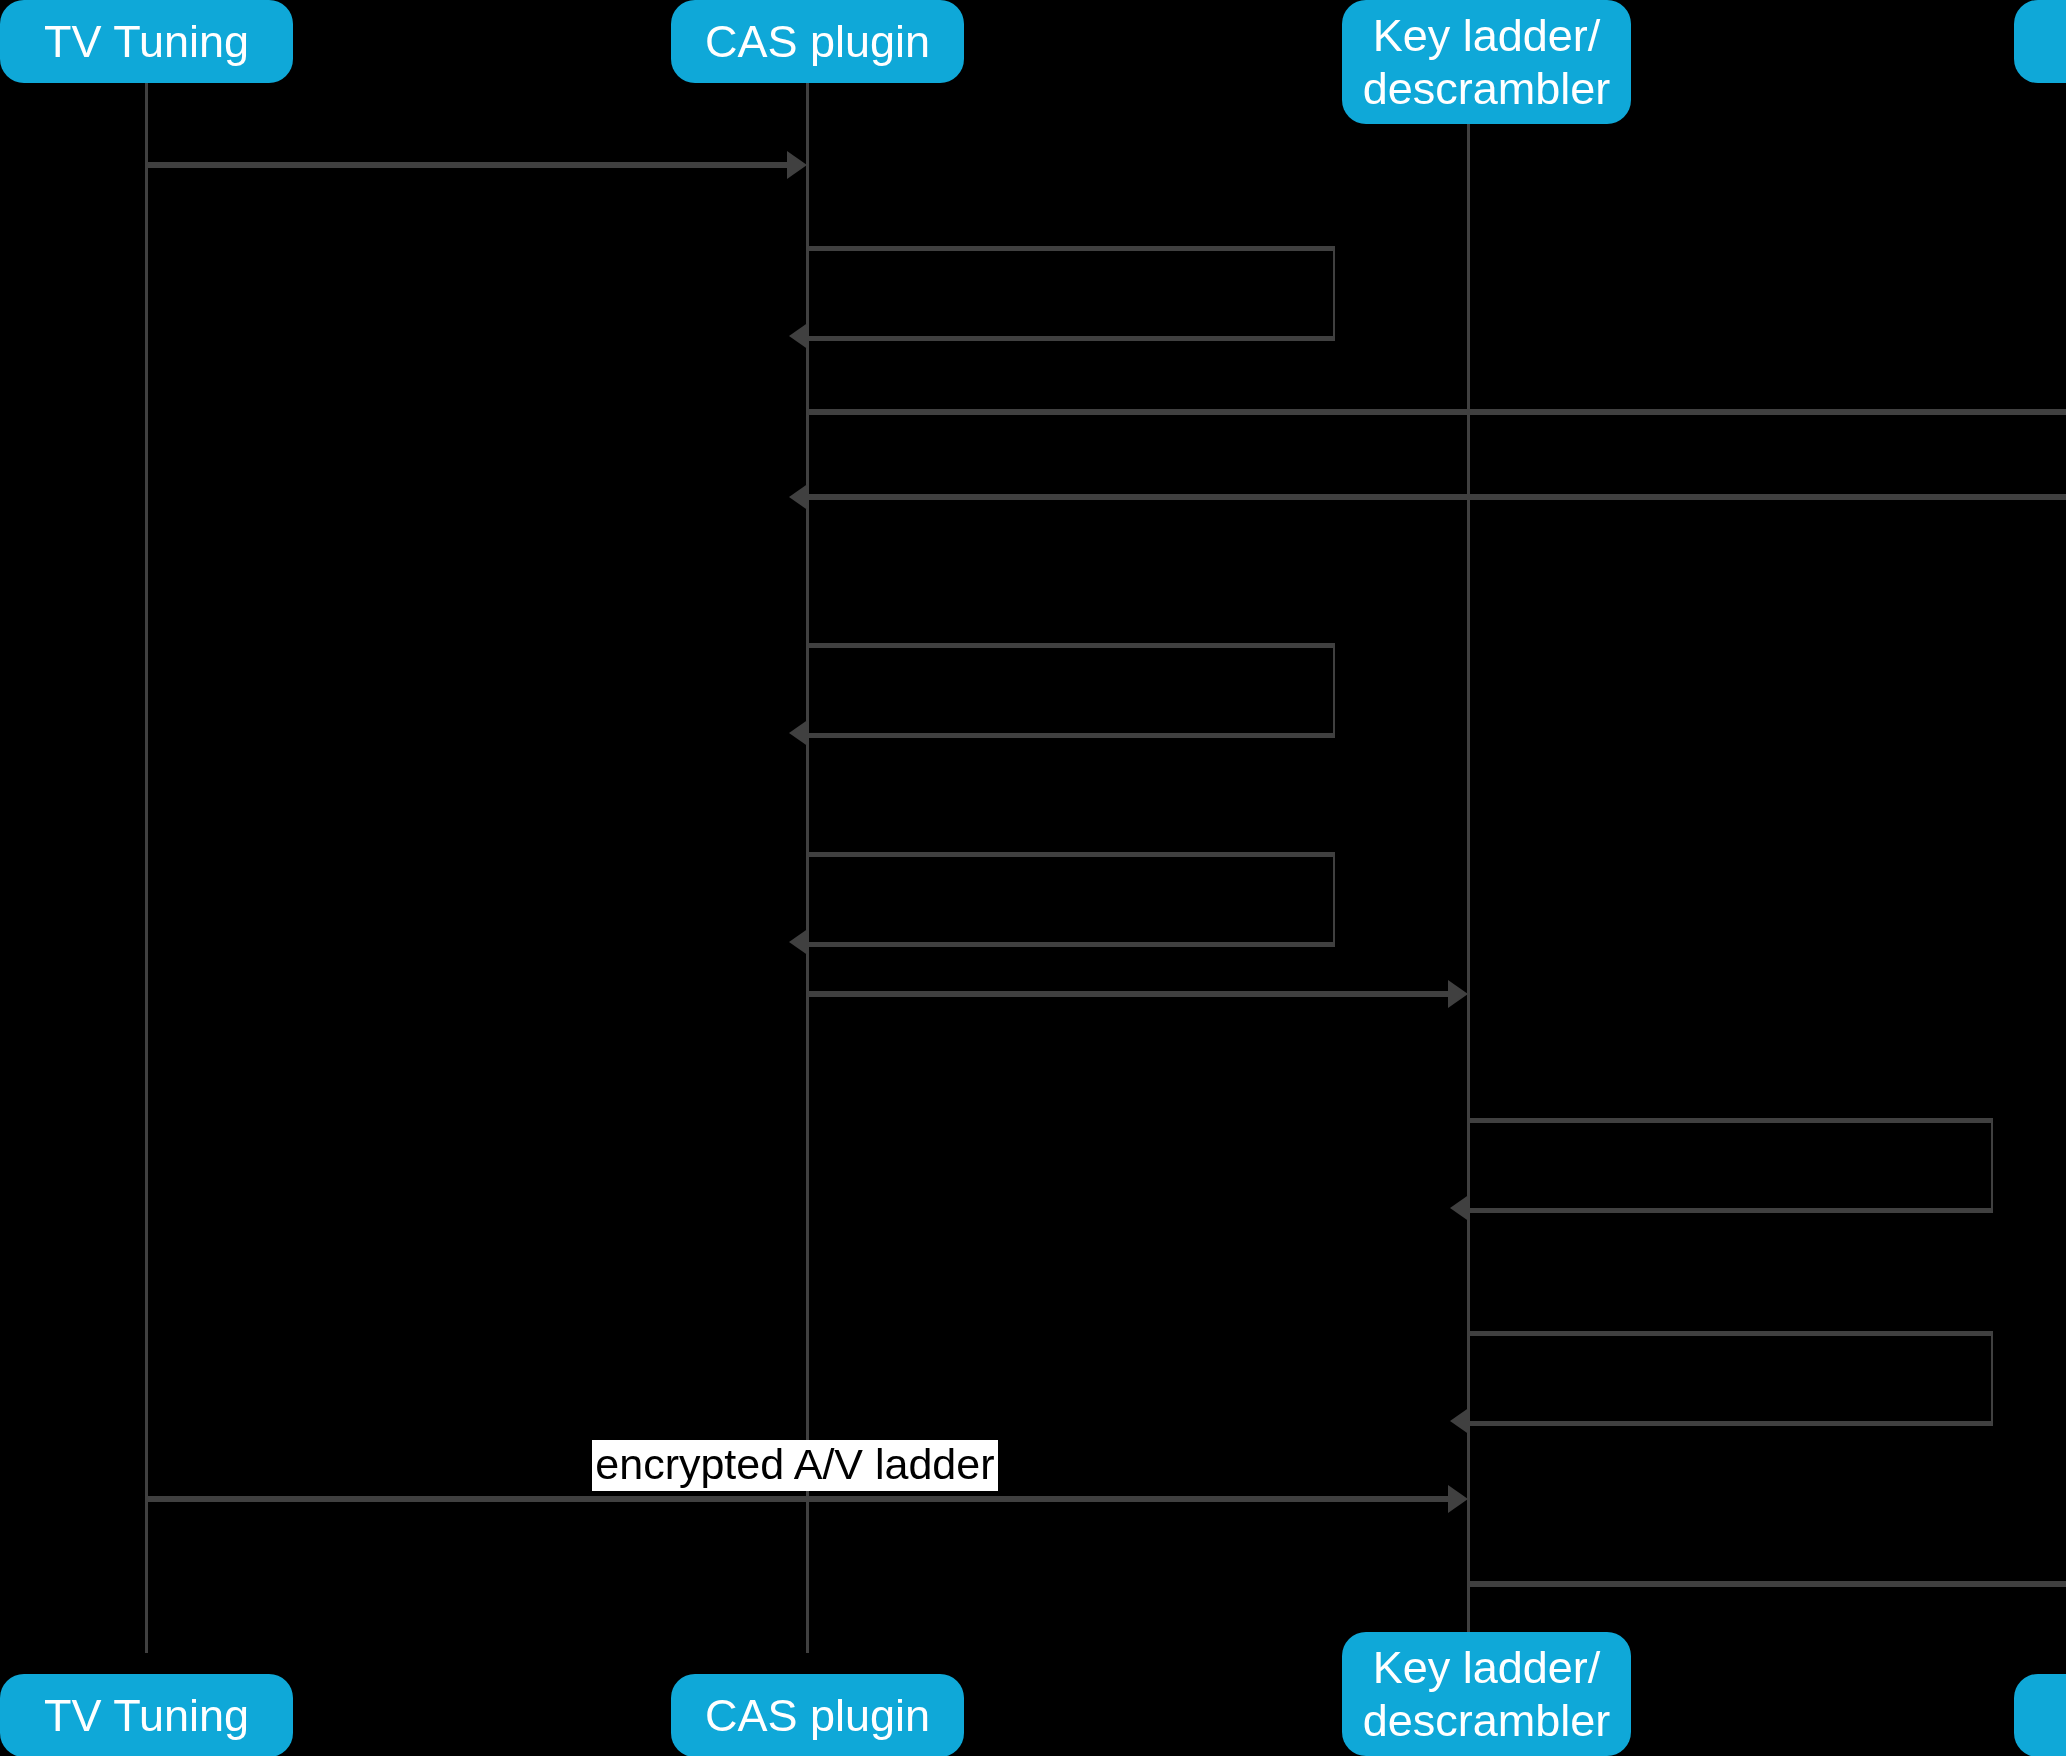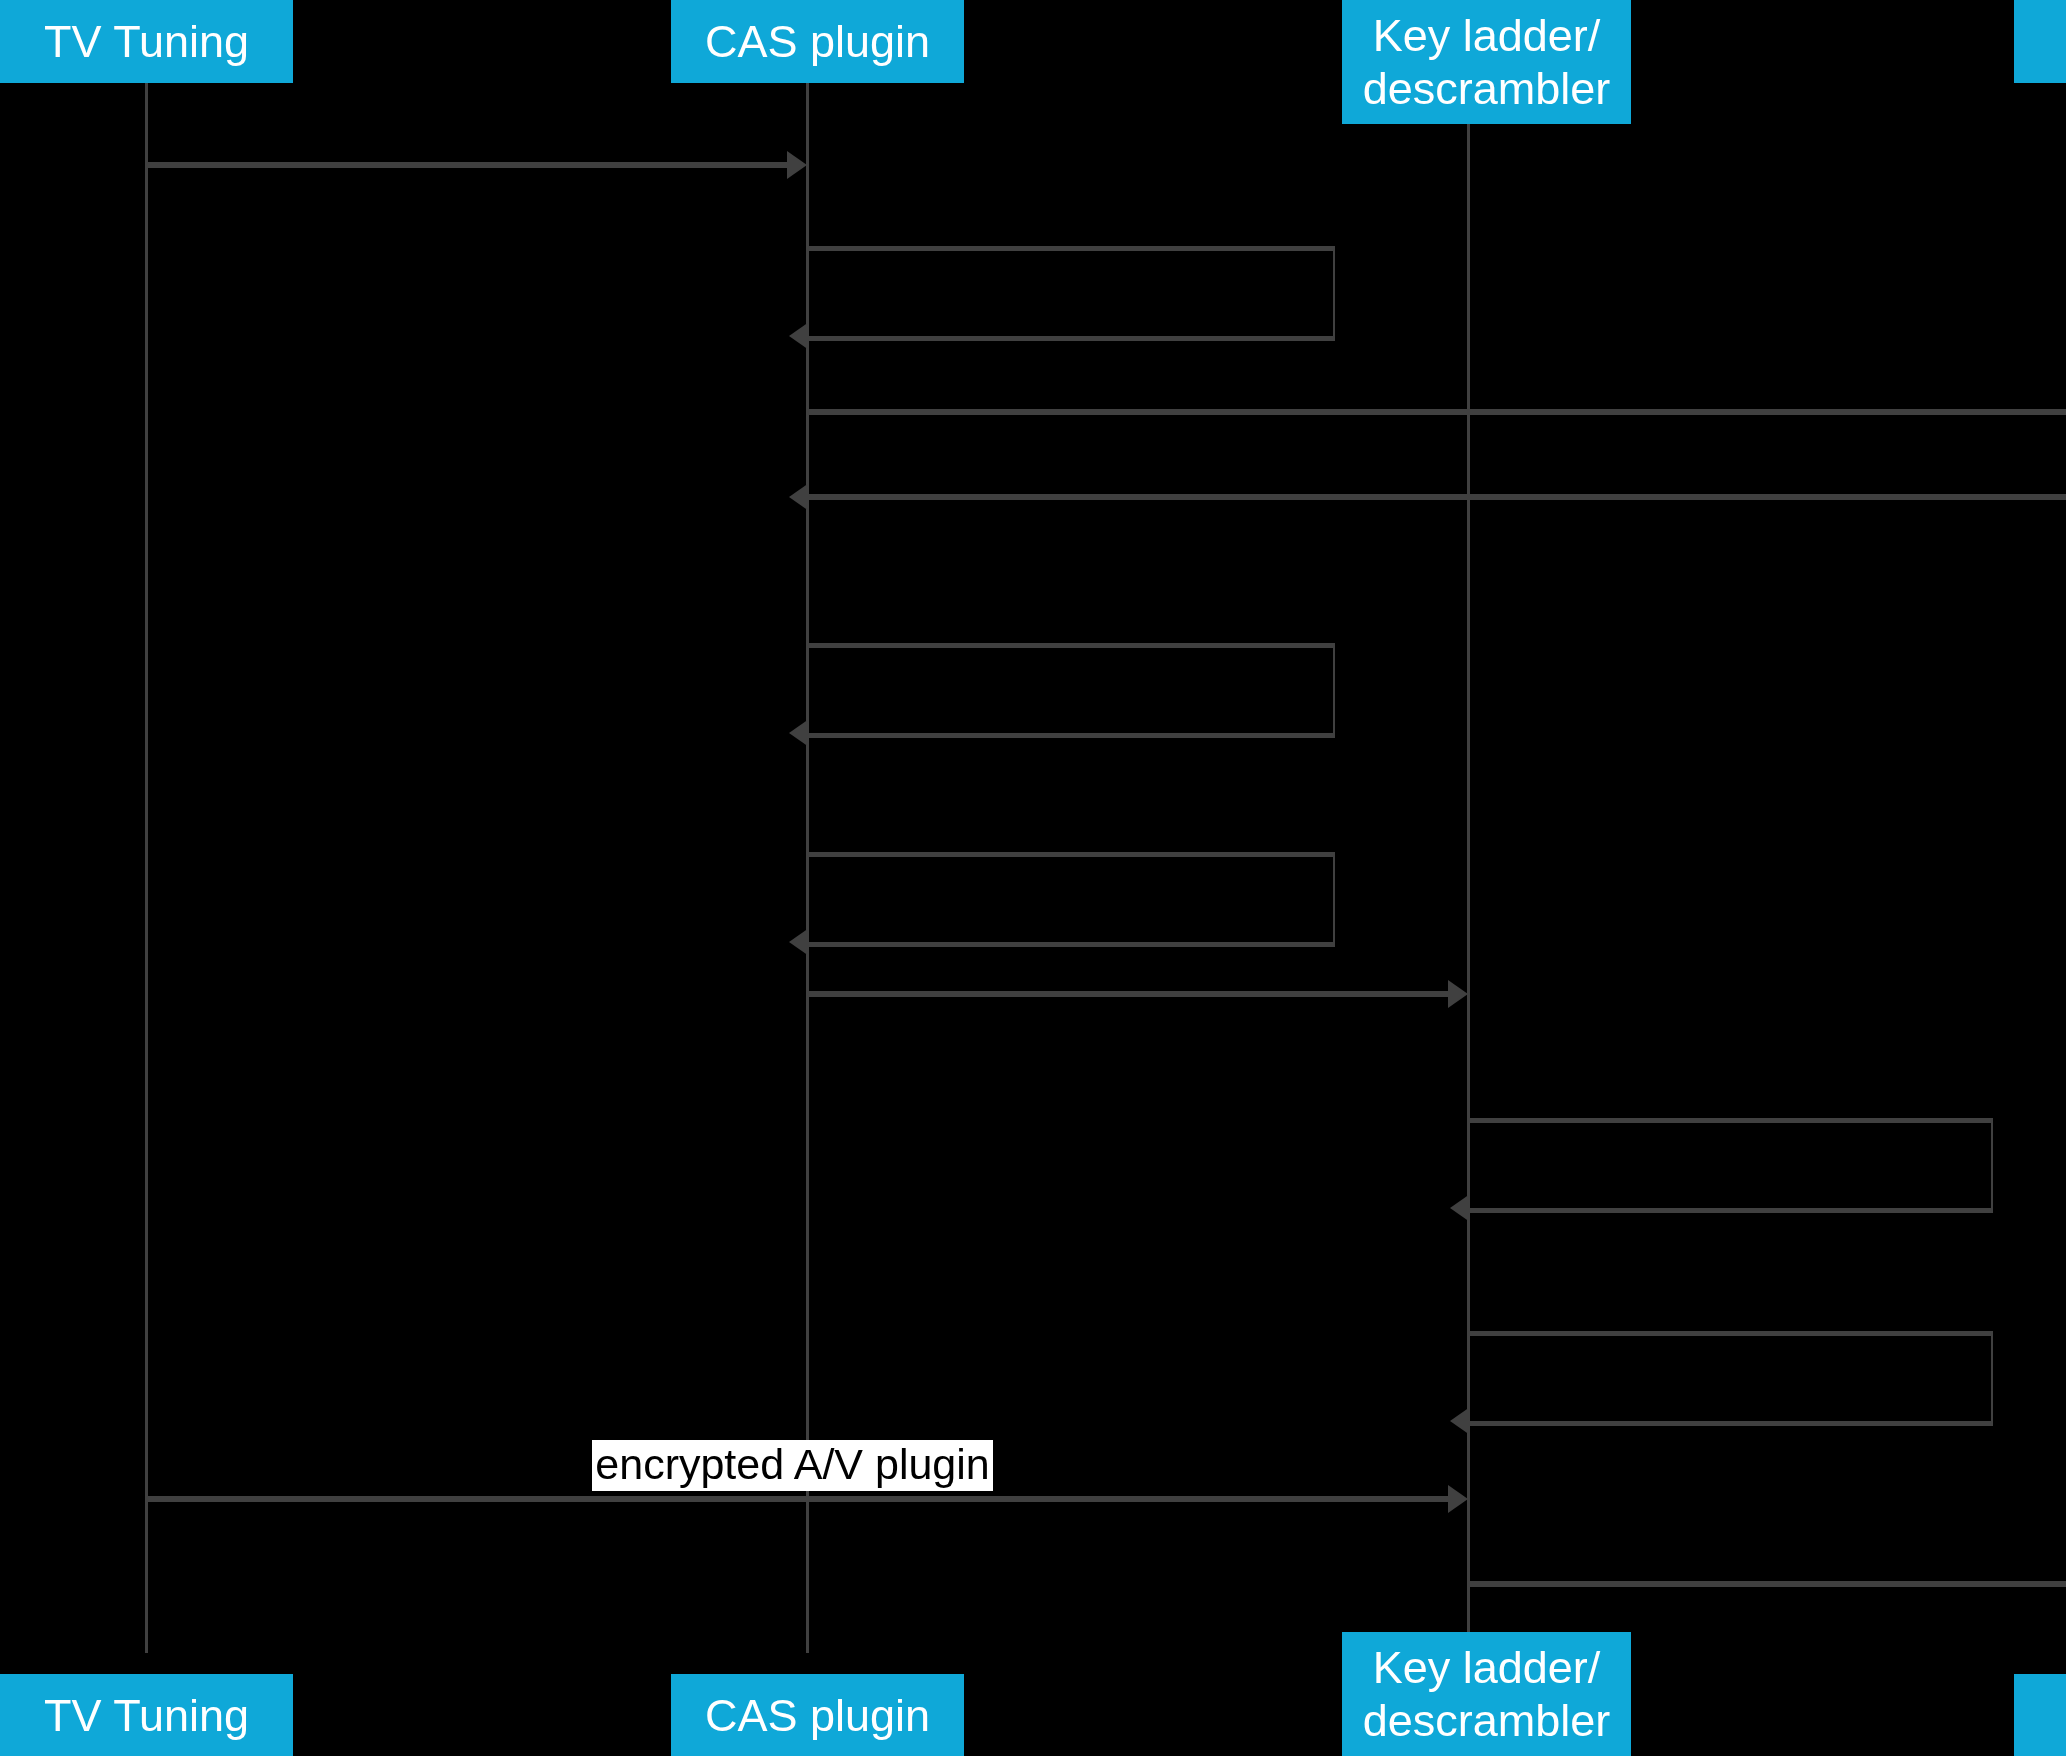--- a/index.html
+++ b/index.html
@@ -23,20 +23,21 @@
     display:flex;
     align-items:center;
     justify-content:center;
     text-align:center;
     font-size:45px;
     line-height:1.18;
     letter-spacing:0px;
     box-sizing:border-box;
     padding:0 4.1px;
     white-space:pre-line;
+    border-radius:24px;
   }
   
   .lifeline{
     position:absolute;
     width:2.9px;
     background:#404040;
   }
   
   .msg-line{
     position:absolute;
@@ -115,21 +116,21 @@
   <div class="arrowhead right" style="left:1448px;top:980px;"></div>
 
   <div class="selfcall" style="left:1468px;top:1118px;width:525px;height:95px;"></div>
   <div class="arrowhead left" style="left:1450px;top:1194px;"></div>
 
   <div class="selfcall" style="left:1468px;top:1331px;width:525px;height:95px;"></div>
   <div class="arrowhead left" style="left:1450px;top:1407px;"></div>
 
   <div class="msg-line" style="left:146px;top:1496px;width:1318px;"></div>
   <div class="arrowhead right" style="left:1448px;top:1485px;"></div>
-  <div class="msg-label" style="left:592px;top:1440px;">encrypted A/V plugin</div>
+  <div class="msg-label" style="left:592px;top:1440px;">encrypted A/V ladder</div>
 
   <div class="msg-line" style="left:1468px;top:1581px;width:647px;"></div>
 
   <div class="pbox" style="left:0px;top:1674px;width:293px;height:83px;">TV Tuning</div>
 
   <div class="pbox" style="left:671px;top:1674px;width:293px;height:83px;">CAS plugin</div>
 
   <div class="pbox" style="left:1342px;top:1632px;width:289px;height:124px;">Key ladder/
 descrambler</div>
 

